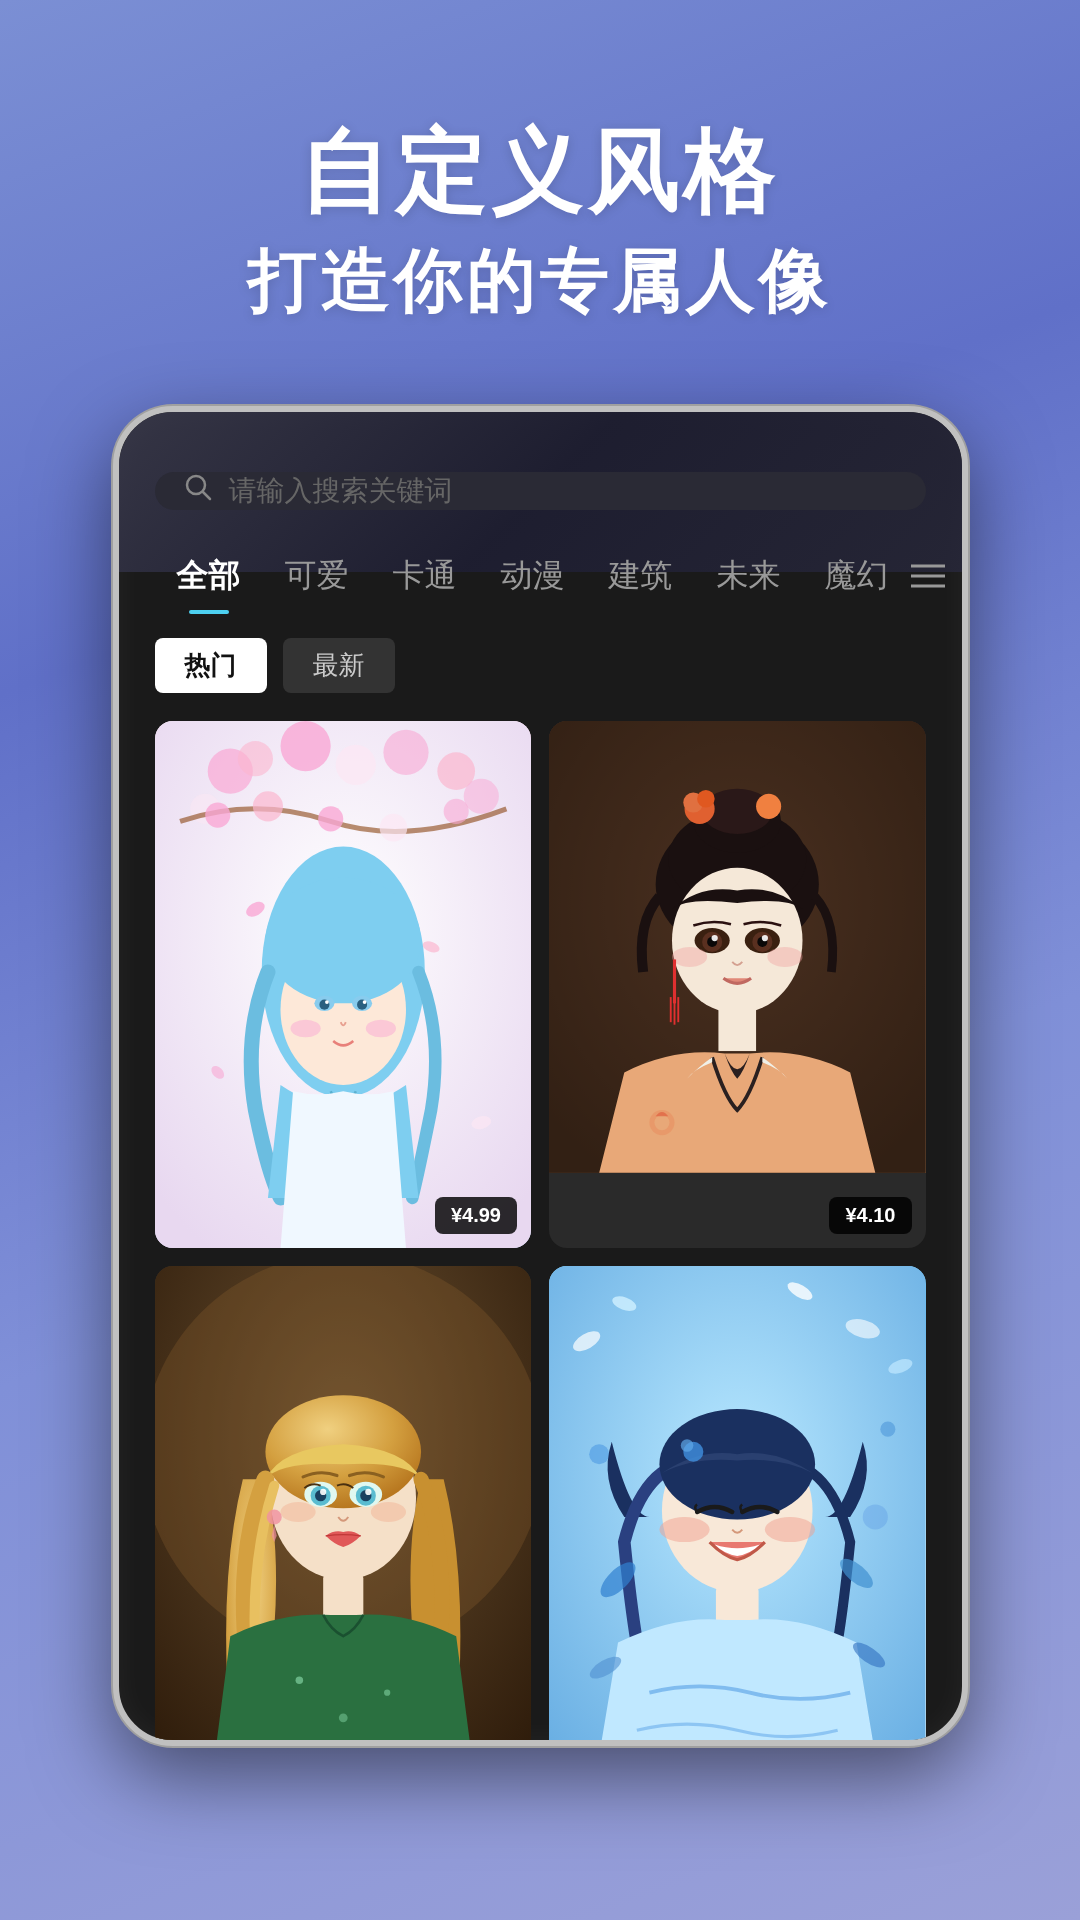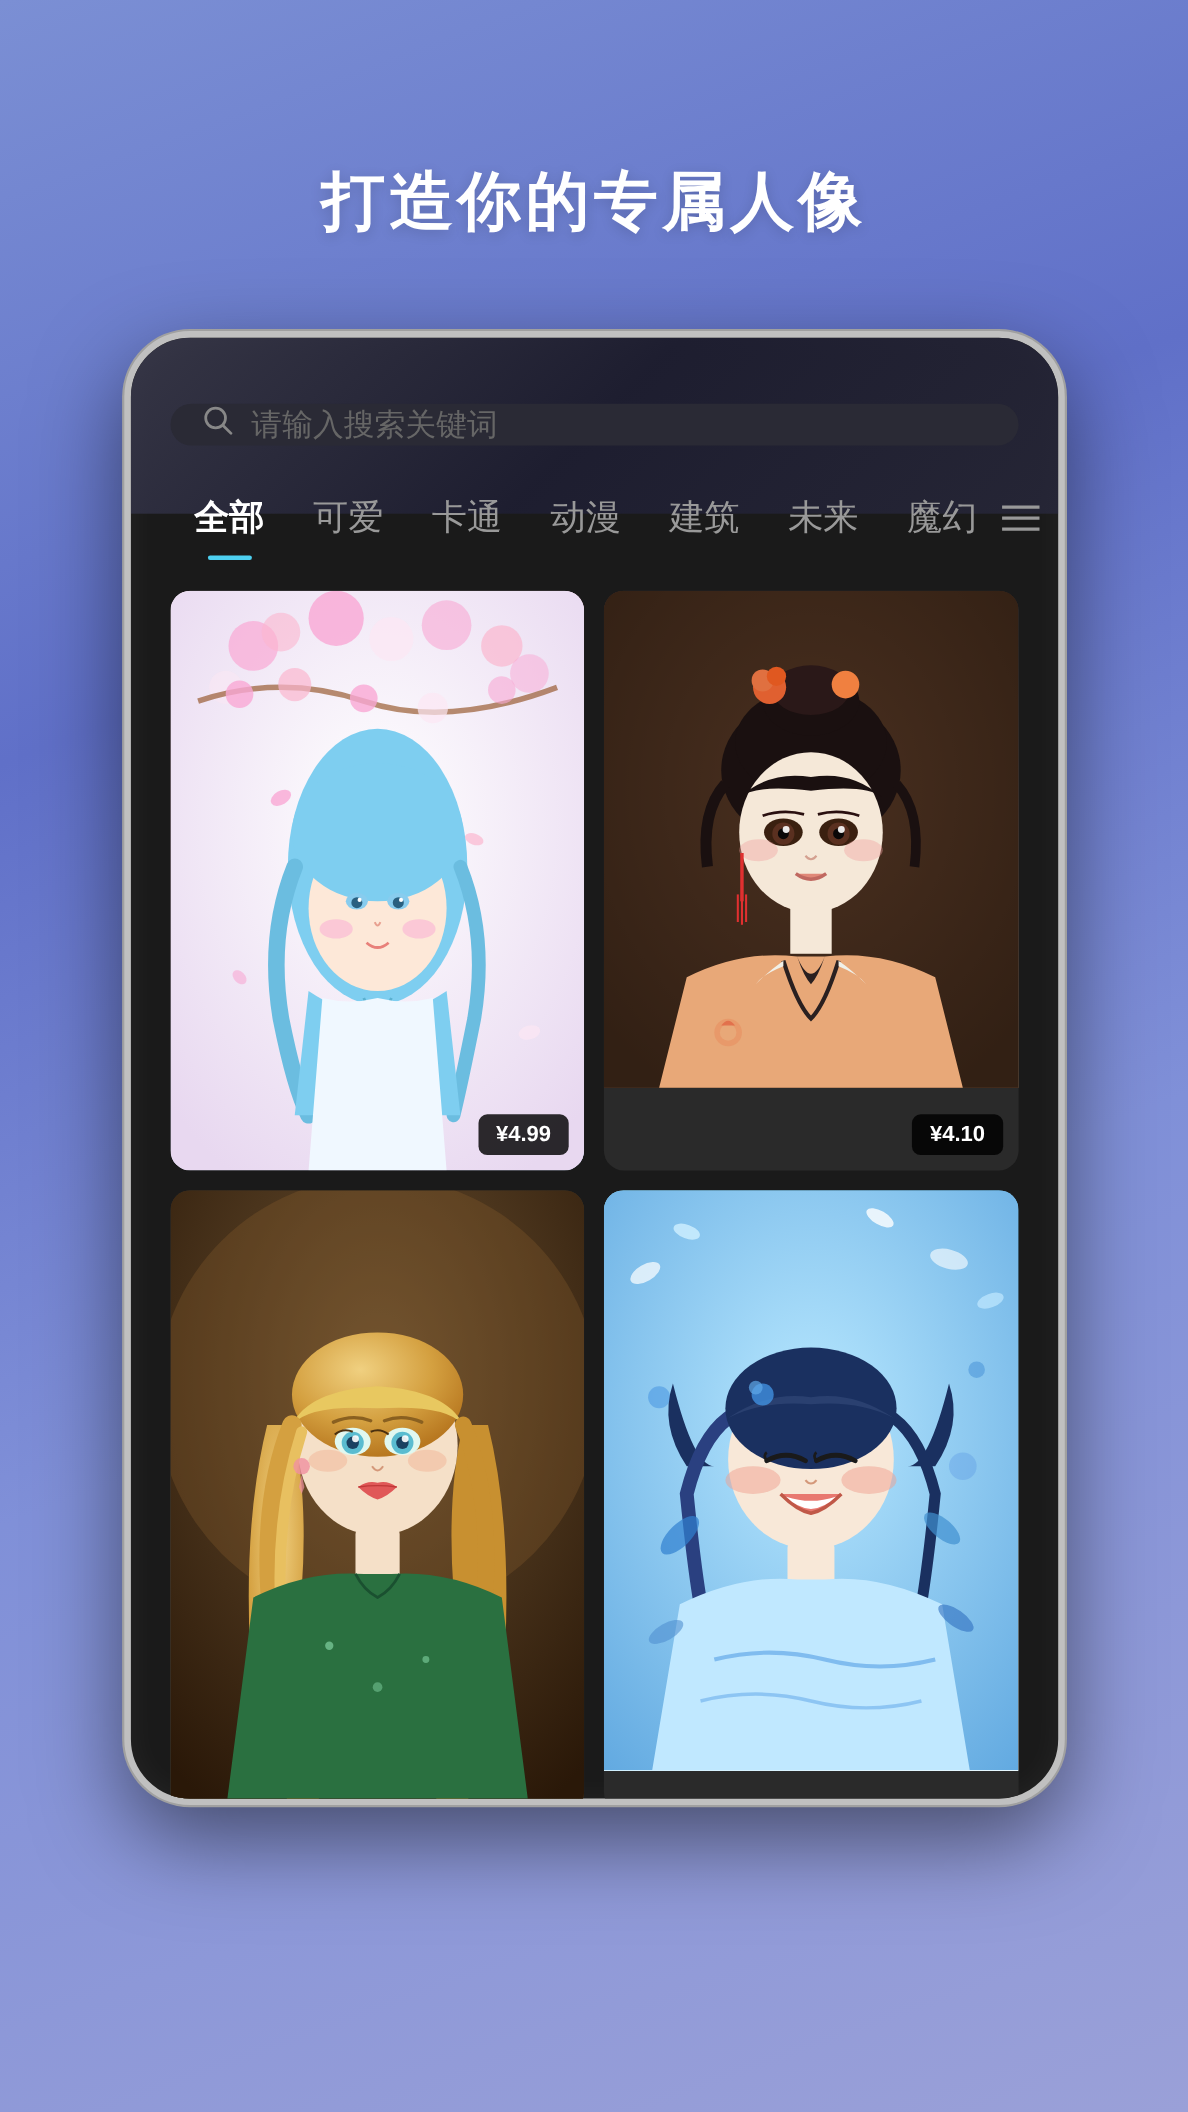--- a/index.html
+++ b/index.html
@@ -24,26 +24,26 @@
 
     .hero-title-1 {
       font-size: 92px;
       font-weight: 700;
       letter-spacing: 4px;
       text-shadow: 0 2px 12px rgba(0,0,0,0.15);
       line-height: 1.1;
     }
 
     .hero-title-2 {
-      font-size: 58px;
+      font-size: 69px;
       font-weight: 700;
       letter-spacing: 4px;
       text-shadow: 0 2px 12px rgba(0,0,0,0.15);
       line-height: 1.3;
-      margin-top: 26px;
+      margin-top: 15px;
     }
 
     
     .phone-mockup {
       margin-top: 80px;
       width: 855px;
       height: 1340px;
       background: #1a1a1a;
       border-radius: 60px;
       border: 6px solid #c0c0c0;
@@ -244,20 +244,21 @@
 
     .card-figure {
       width: 100%;
       height: 100%;
     }
   </style>
 </head>
 <body>
 
 <div class="hero-text">
+  <div class="hero-title-1">自定义风格</div>
   <div class="hero-title-2">打造你的专属人像</div>
 </div>
 
 <div class="phone-mockup">
   <div class="phone-content">
 
     <div class="search-bar">
       <span class="search-icon-wrap">
         <svg width="30" height="30" viewBox="0 0 30 30" fill="none">
           <circle cx="13" cy="13" r="9" stroke="#888" stroke-width="2.5"></circle>
@@ -278,20 +279,24 @@
       <div class="cat-spacer"></div>
       <div class="menu-icon">
         <svg width="34" height="28" viewBox="0 0 34 28" fill="none">
           <line x1="0" y1="4" x2="34" y2="4" stroke="#999" stroke-width="3" stroke-linecap="round"></line>
           <line x1="0" y1="14" x2="34" y2="14" stroke="#999" stroke-width="3" stroke-linecap="round"></line>
           <line x1="0" y1="24" x2="34" y2="24" stroke="#999" stroke-width="3" stroke-linecap="round"></line>
         </svg>
       </div>
     </div>
 
+    <div class="sort-tabs">
+      <div class="sort-item active">热门</div>
+      <div class="sort-item">最新</div>
+    </div>
 
     <div class="image-grid">
 
       <div class="image-card">
         <div class="card-bg-1">
           <svg class="card-figure" viewBox="0 0 300 420" xmlns="http://www.w3.org/2000/svg">
 
             <defs>
               <radialGradient id="bg1" cx="50%" cy="40%" r="70%">
                 <stop offset="0%" stop-color="#ffffff"></stop>

